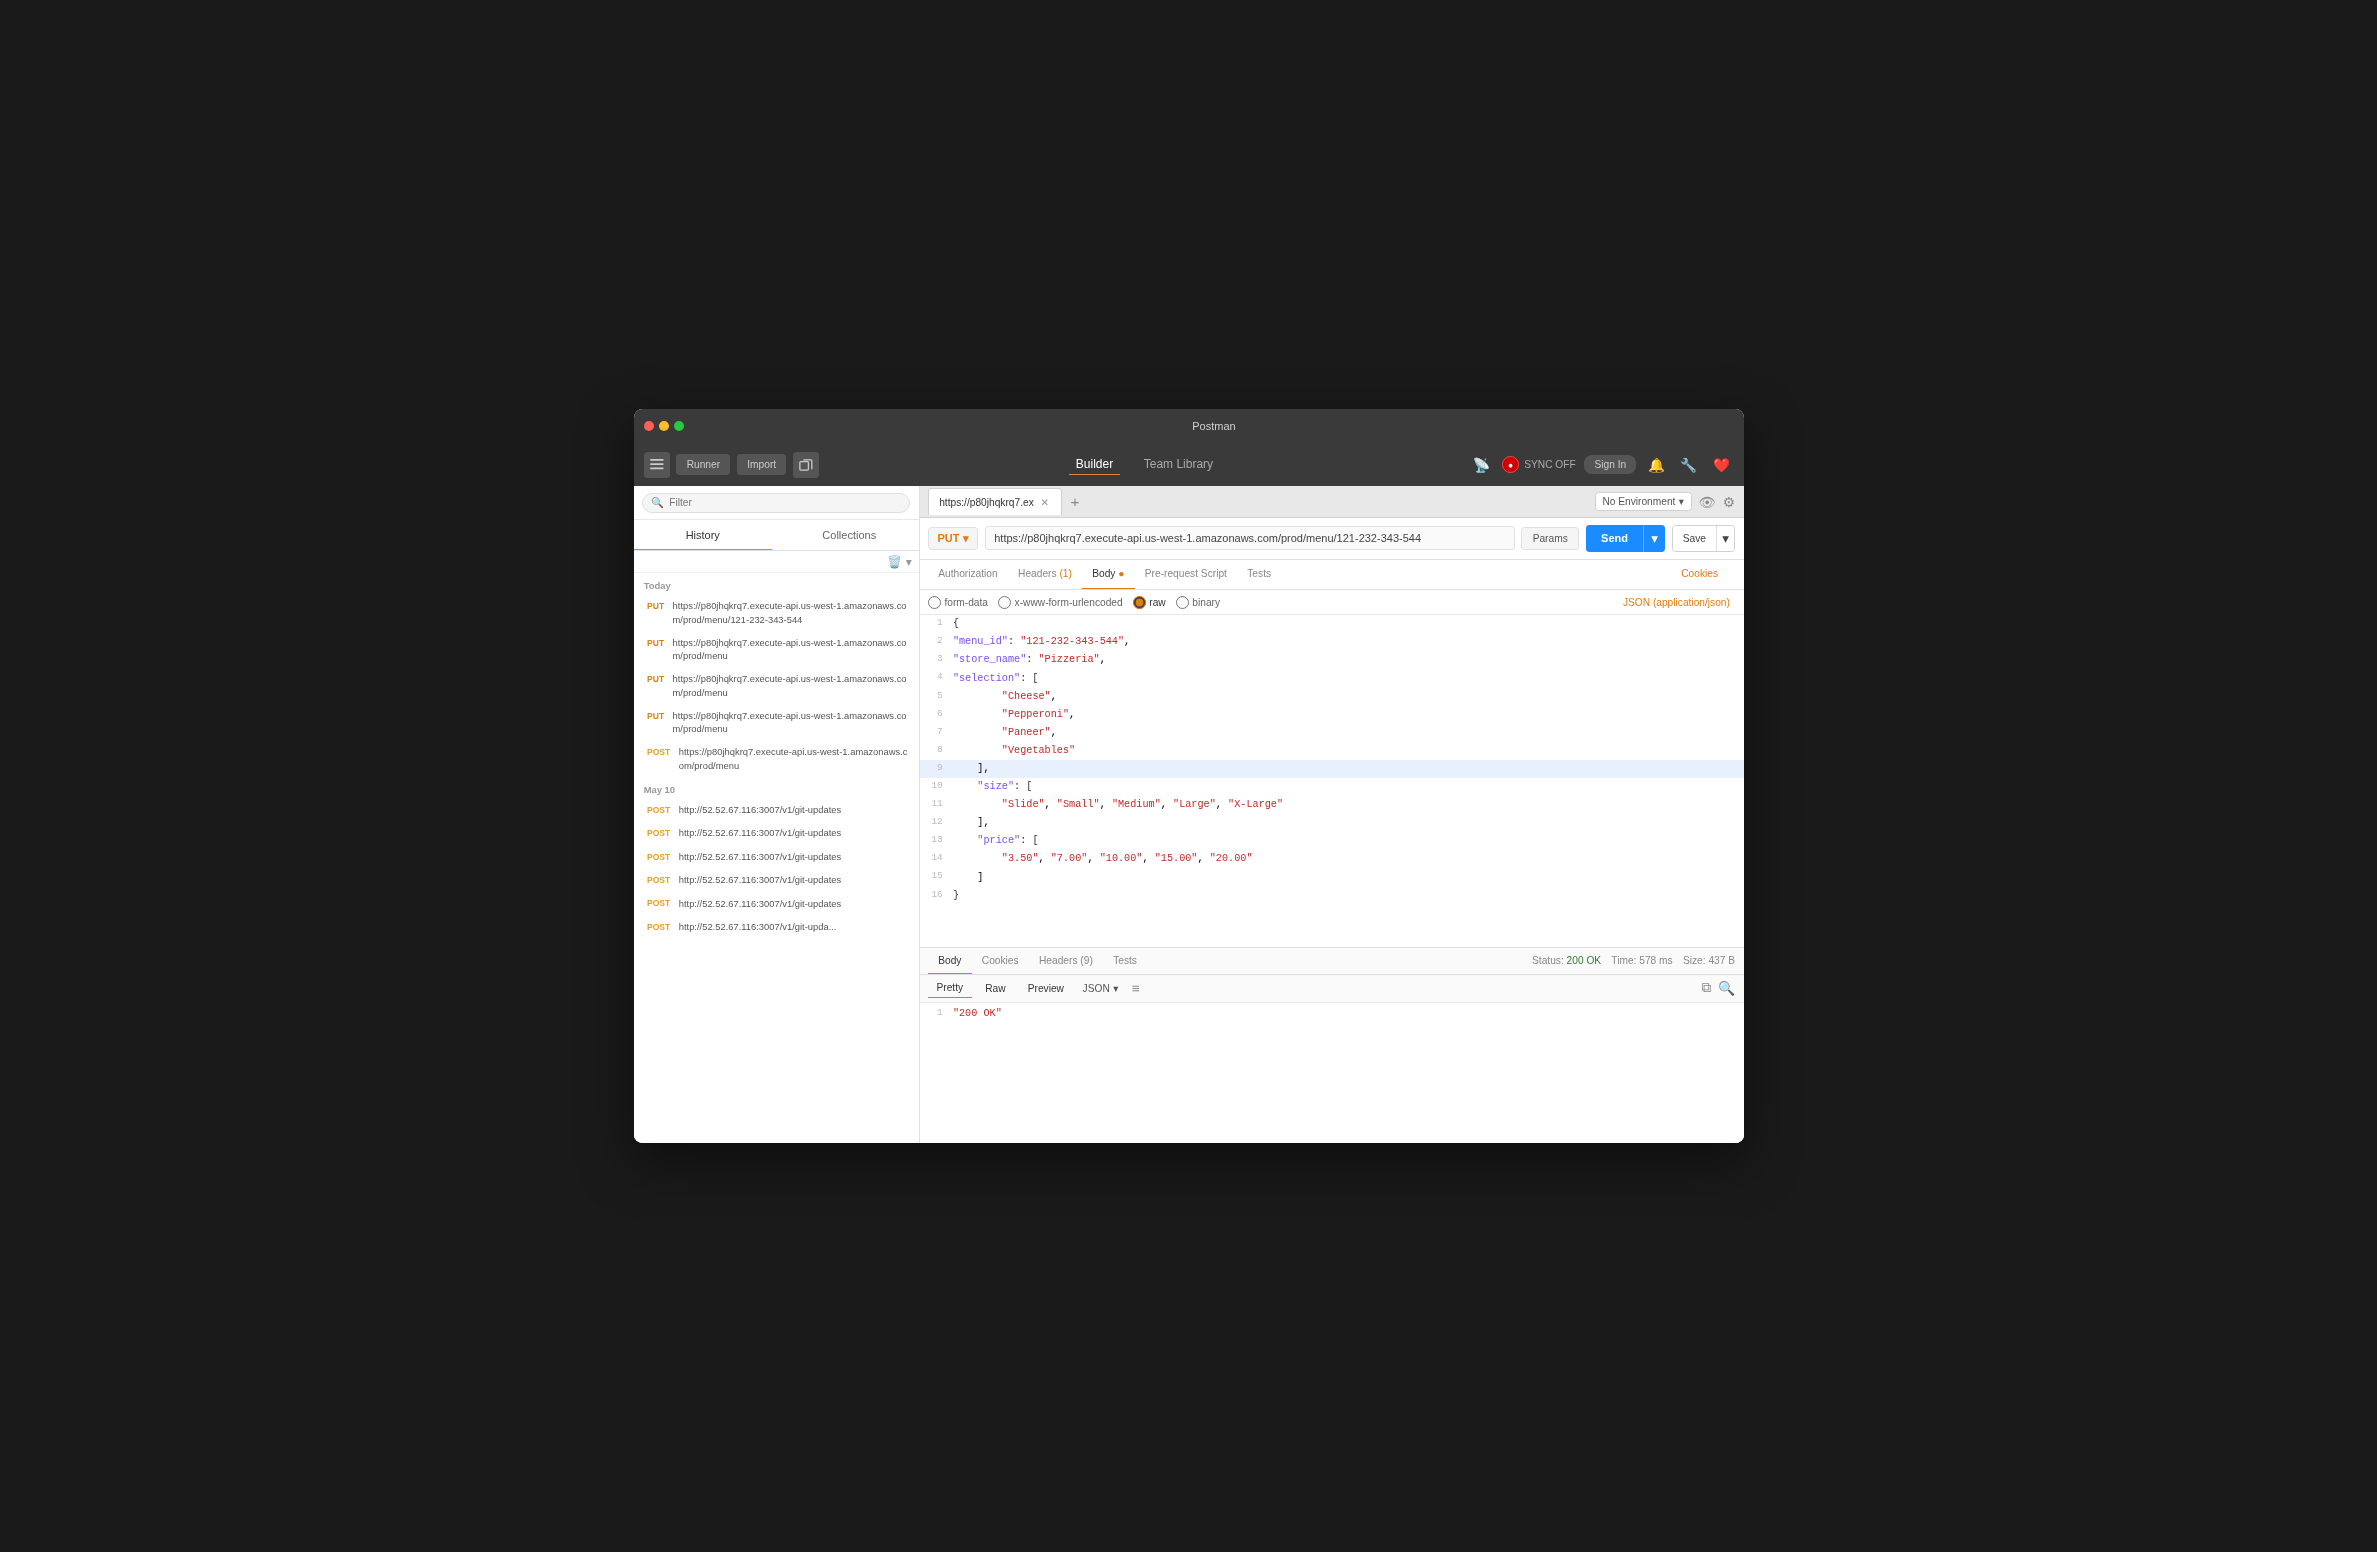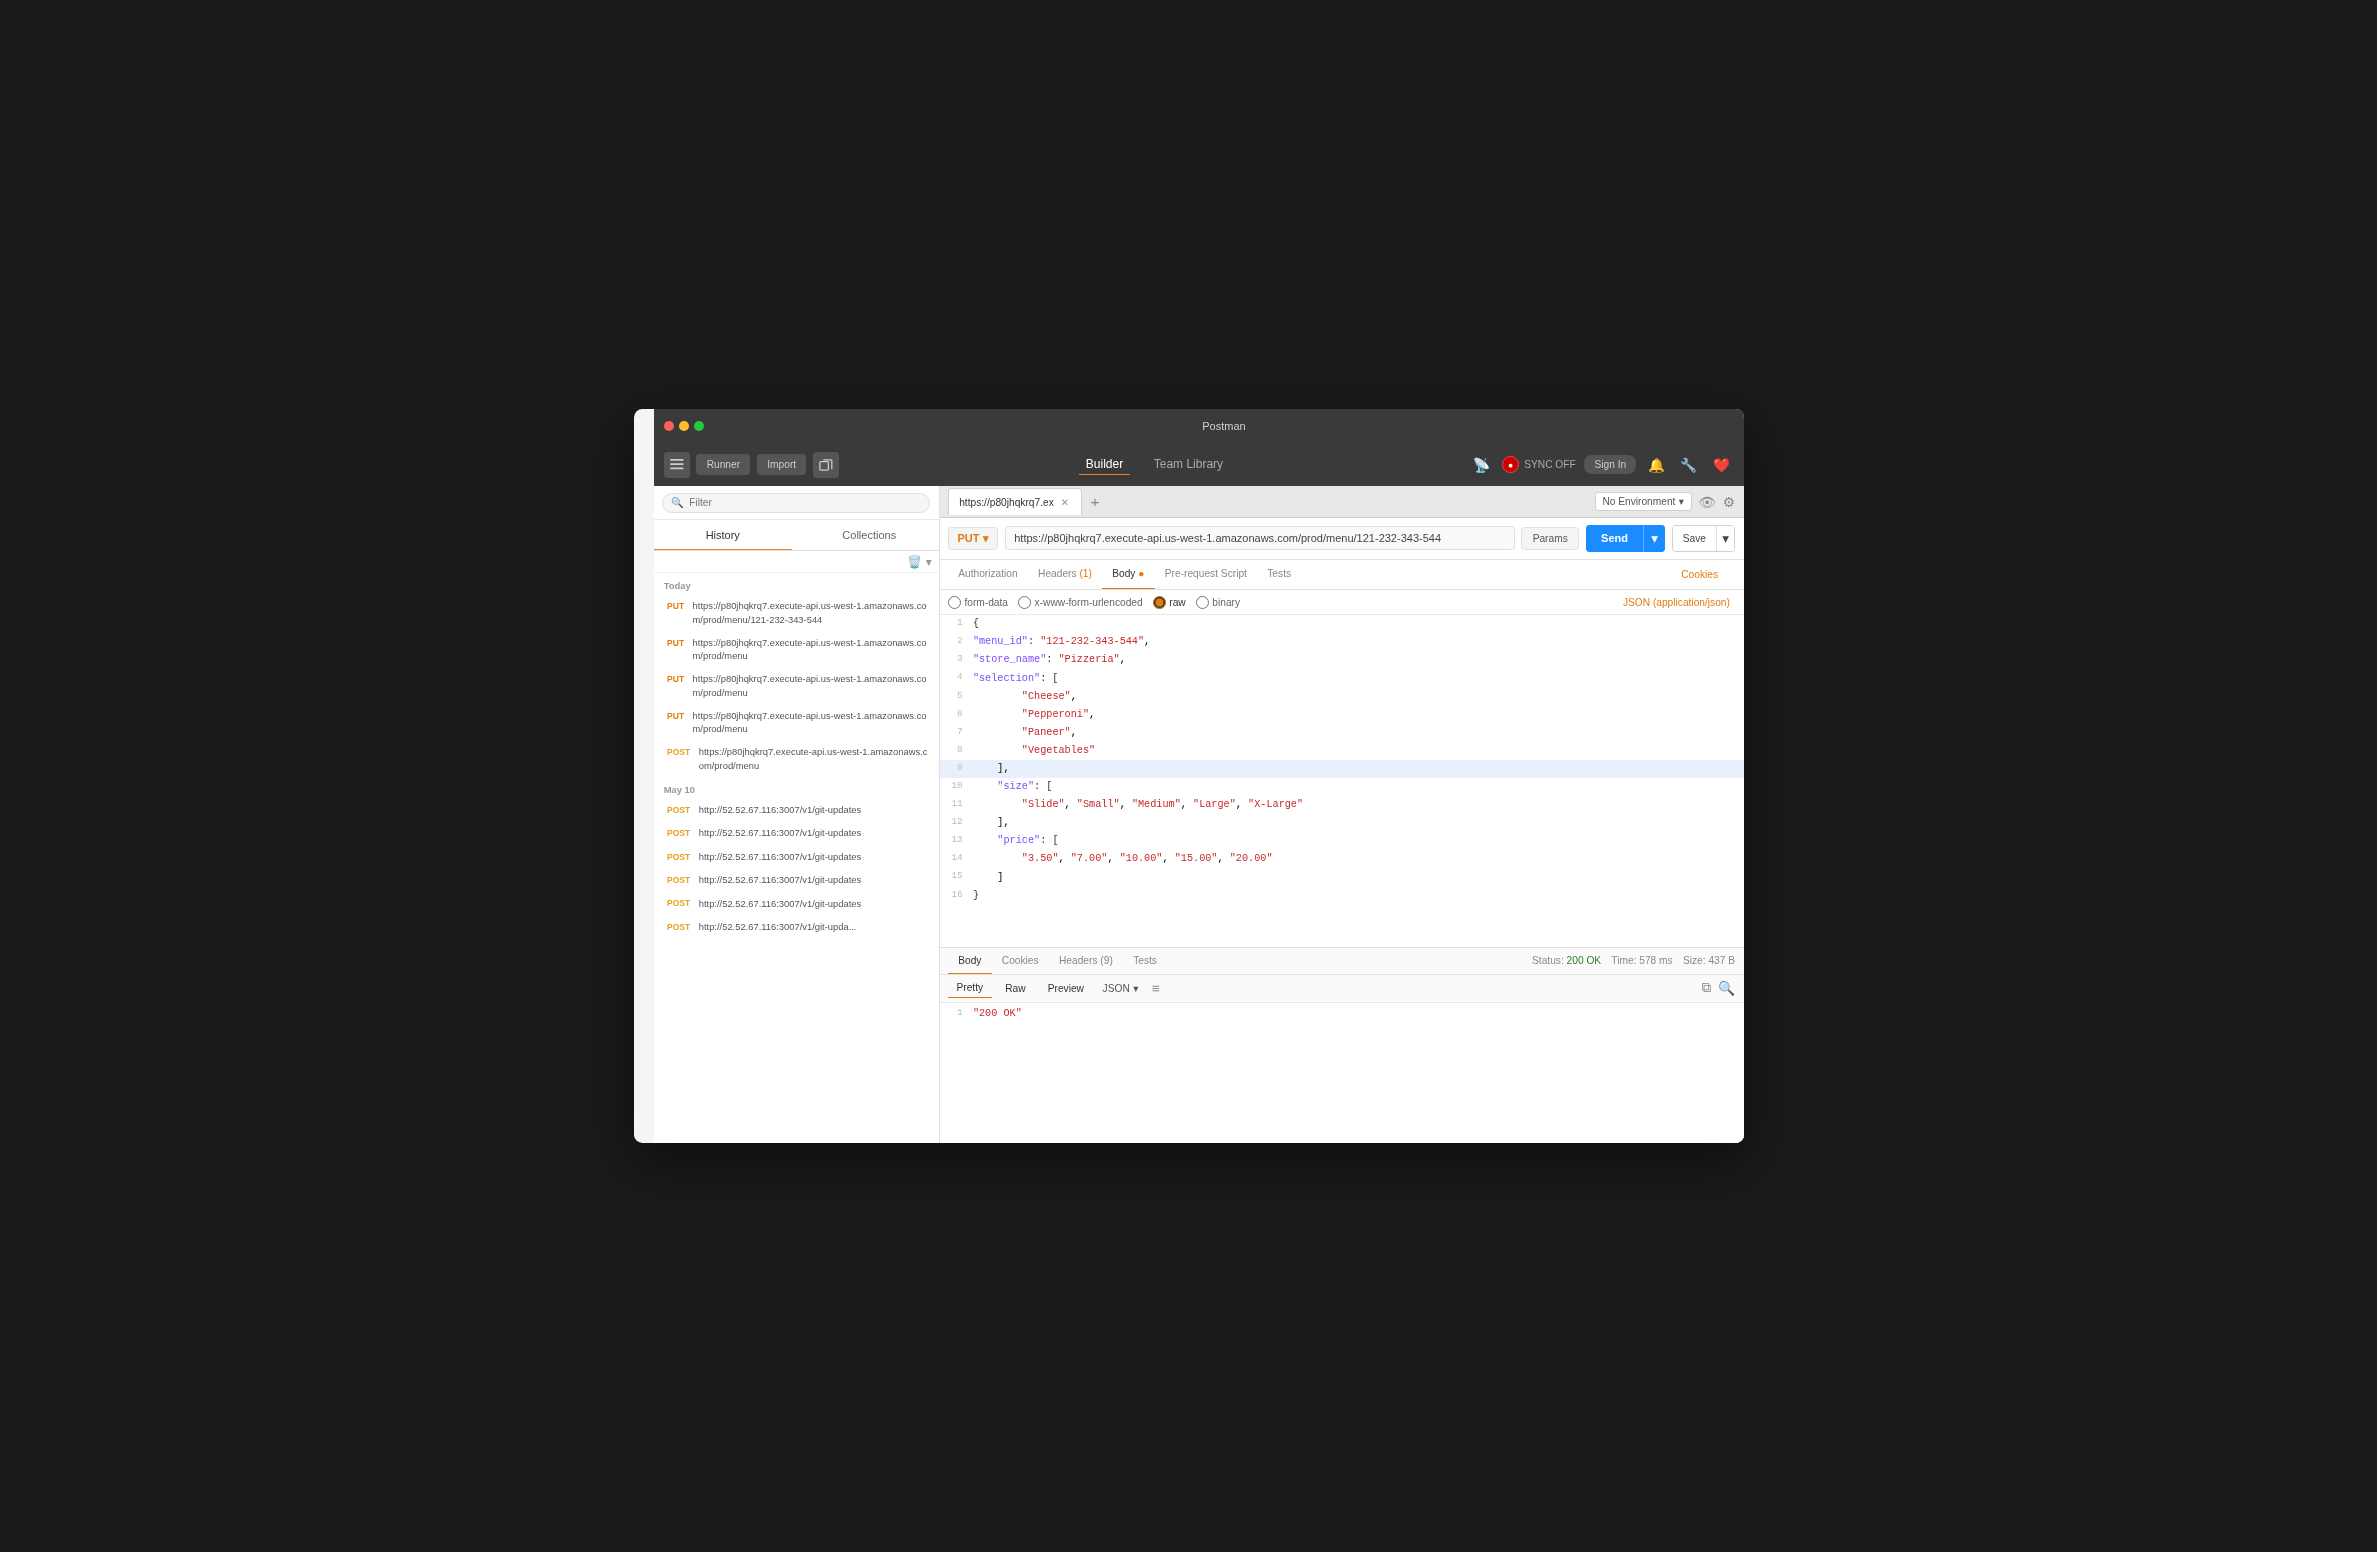--- a/index.html
+++ b/index.html
@@ -14,21 +14,20 @@
     }
     .app-window {
       width: 1110px;
       height: 734px;
       background: #f5f5f5;
       border-radius: 8.5px;
       overflow: hidden;
       box-shadow: 0 17px 51px rgba(0,0,0,0.5);
       display: flex;
       flex-direction: column;
-      padding-left: 20px;
     }
     
     .title-bar {
       background: #3a3a3a;
       height: 34px;
       display: flex;
       align-items: center;
       padding: 0 10.2px;
       flex-shrink: 0;
     }
@@ -417,21 +416,21 @@
       color: #444;
       border: none;
       border-left: 0.9px solid #e0e0e0;
       padding: 5.1px 5.1px;
       cursor: pointer;
     }
     
     .req-sub-tabs {
       background: #fff;
       display: flex;
-      align-items: center;
+      align-items: flex-start;
       padding: 0 8.5px;
       border-bottom: 0.9px solid #e0e0e0;
       flex-shrink: 0;
     }
     .req-sub-tab {
       padding: 8.5px 10.2px;
       font-size: 10.2px;
       color: #888;
       cursor: pointer;
       border-bottom: 1.7px solid transparent;

